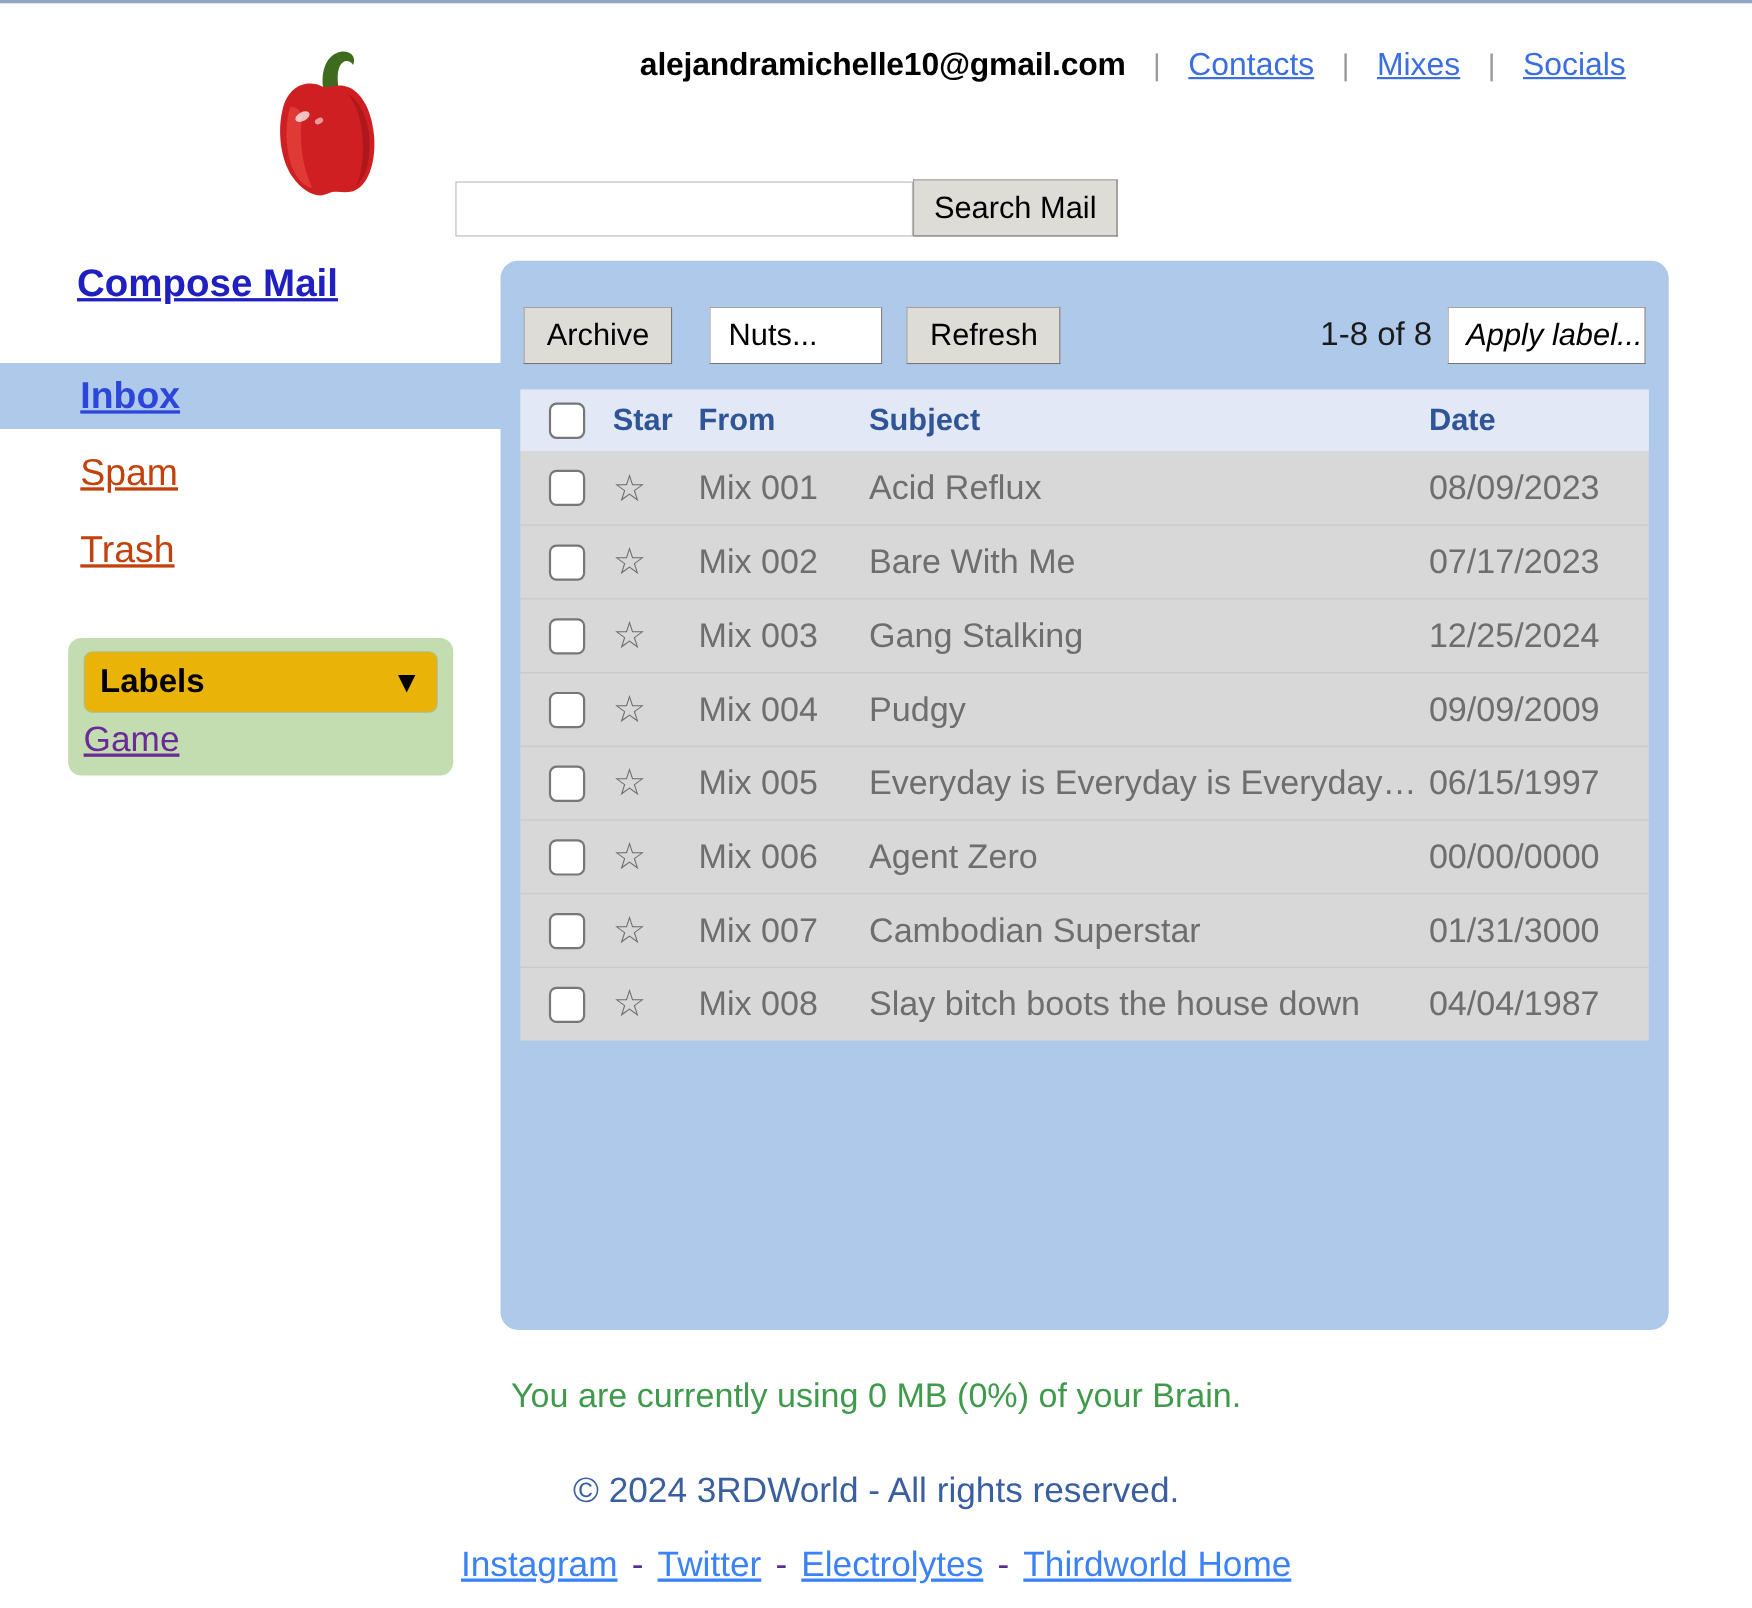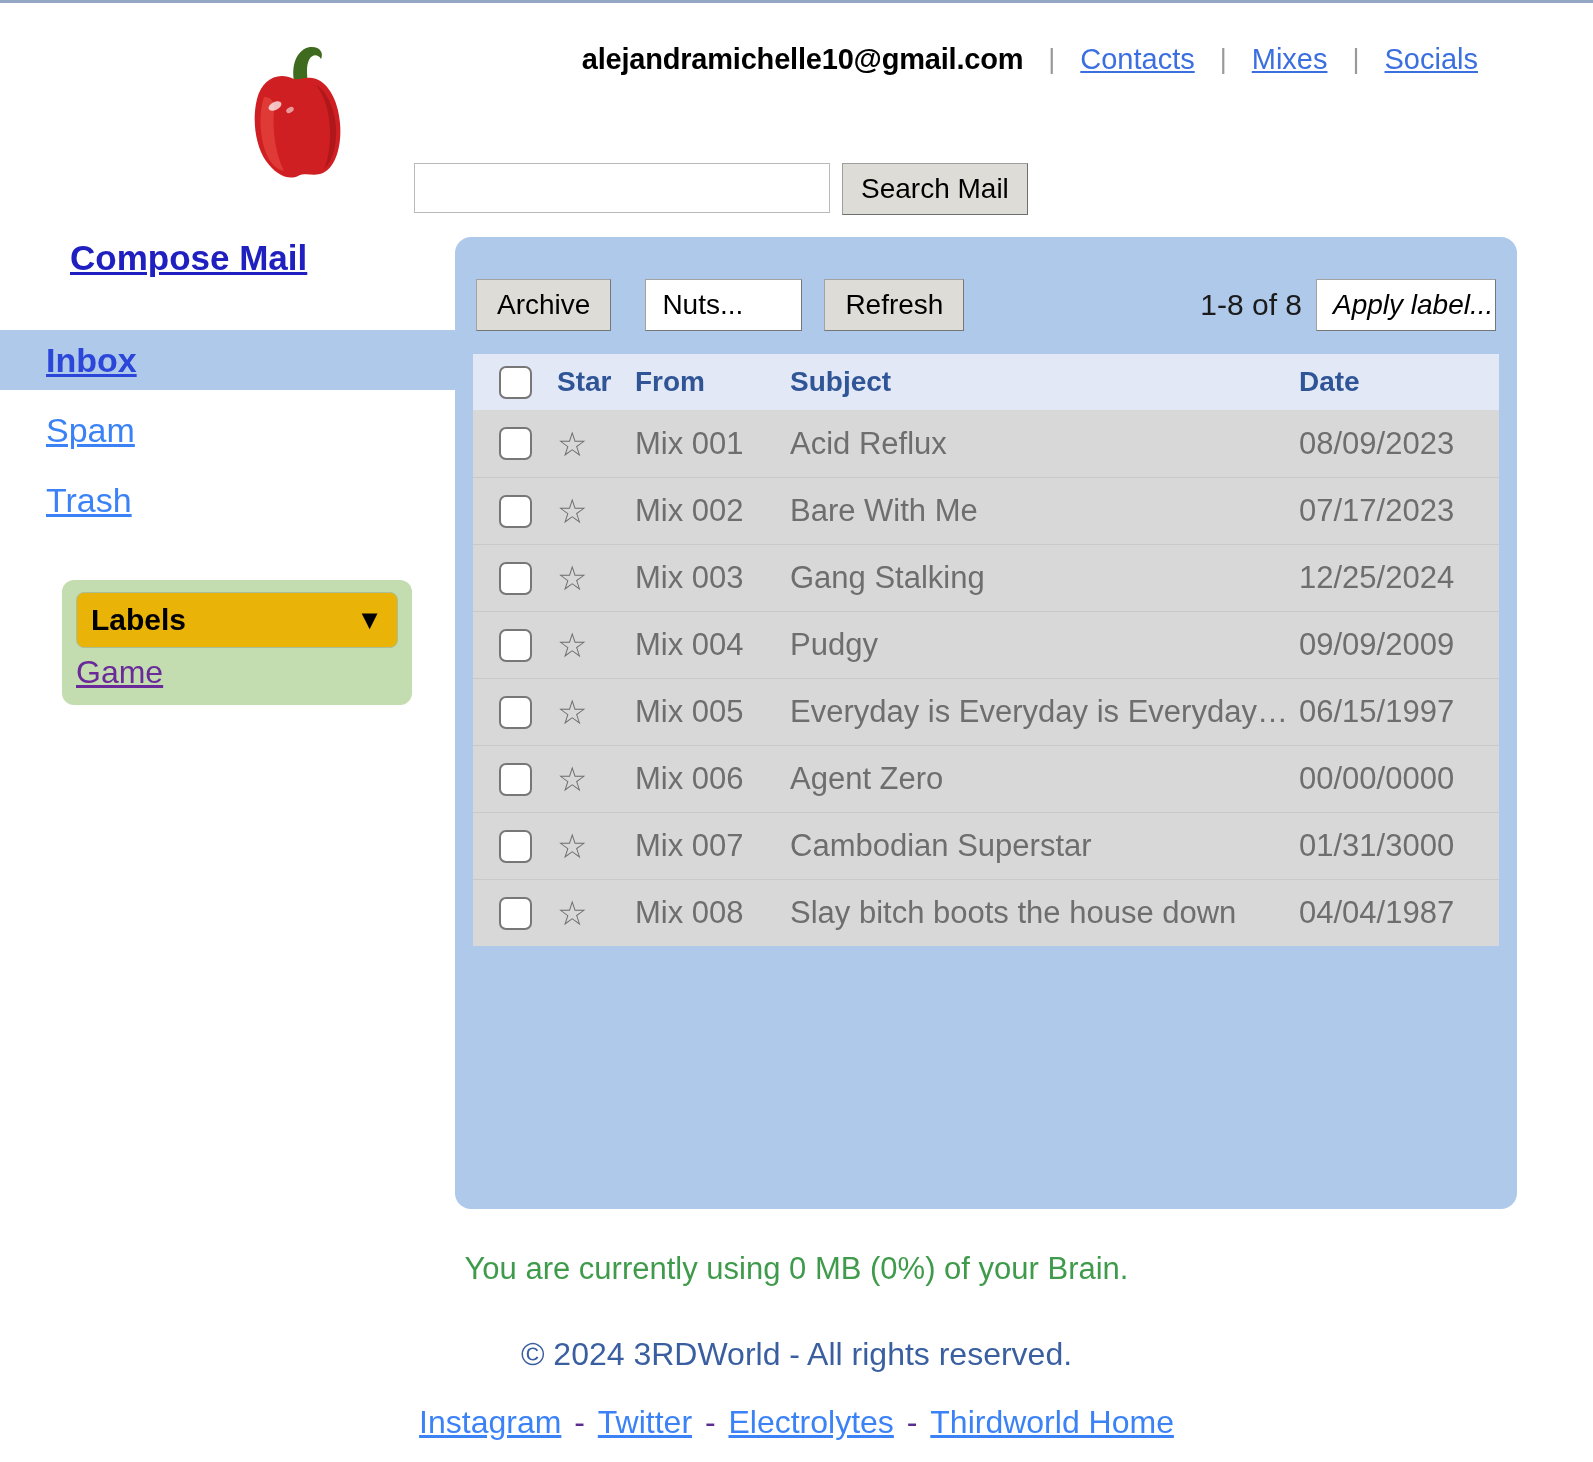--- a/index.html
+++ b/index.html
@@ -55,22 +55,21 @@
     text-decoration: underline;
     font-size: 29px;
     cursor: pointer;
   }
 
   #search-row {
     position: absolute;
     left: 414px;
     top: 160px;
     display: flex;
-    align-items: flex-start;
-    gap: 12px;
+    align-items: flex-end;
   }
   #search-input {
     width: 416px;
     height: 50px;
     border: 1px solid #b9b9b9;
     background: #ffffff;
     font-size: 24px;
     font-family: "Liberation Sans", sans-serif;
     padding: 0 8px;
     outline: none;
@@ -101,32 +100,32 @@
     font-size: 35px;
     font-weight: bold;
     color: #2020c0;
     text-decoration: underline;
     cursor: pointer;
   }
   .nav-row {
     height: 60px;
     display: flex;
     align-items: center;
-    padding-left: 46px;
+    padding-left: 73px;
   }
   #nav-inbox-row {
     background: #aec9ea;
     margin-top: 52px;
     width: 456px;
   }
   #nav-spam-row { margin-top: 10px; }
   #nav-trash-row { margin-top: 10px; }
   .nav-link {
     font-size: 34px;
-    color: #3b82f6;
+    color: #c2410c;
     text-decoration: underline;
     cursor: pointer;
   }
   .nav-link.active { font-weight: bold; color: #2b46d8; }
 
   #labels-box {
     margin-top: 50px;
     margin-left: 62px;
     width: 350px;
     background: #c3ddb0;

